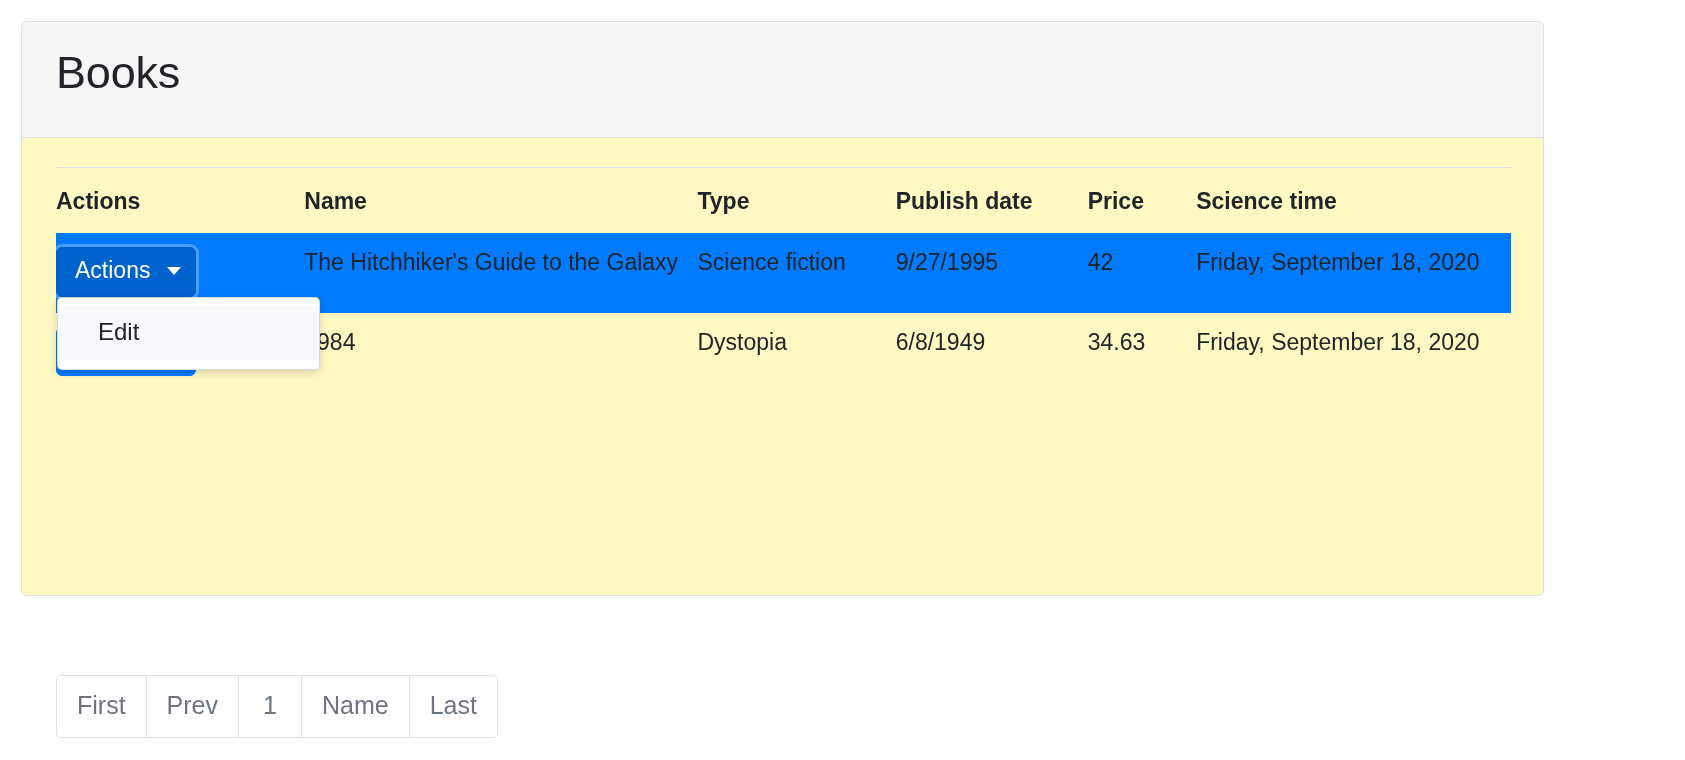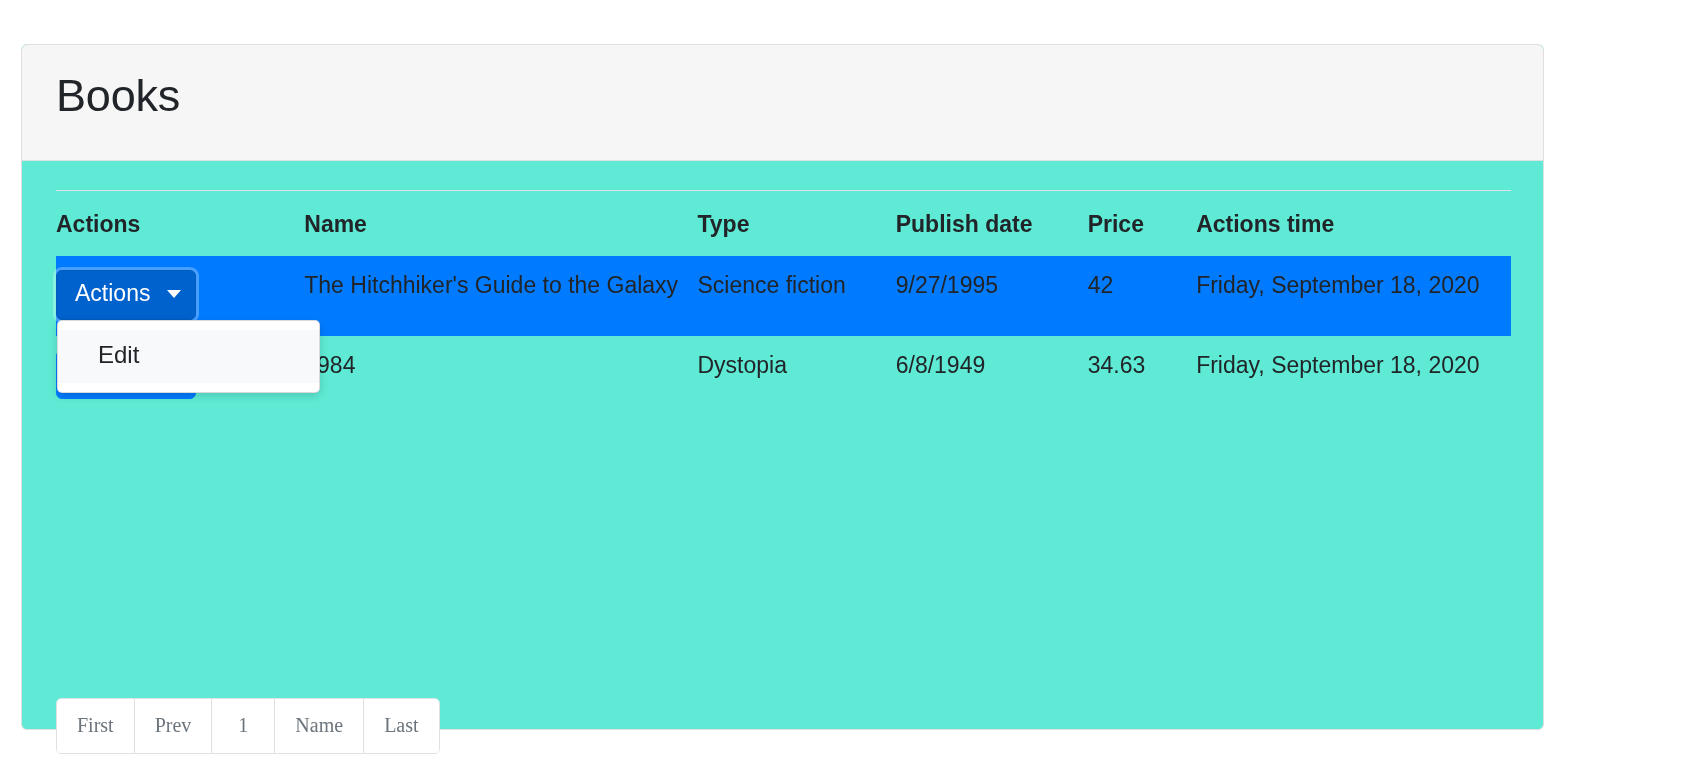--- a/index.html
+++ b/index.html
@@ -14,27 +14,26 @@
     color: #212529;
     -webkit-font-smoothing: antialiased;
   }
 
   
   .card {
     position: absolute;
     left: 21px;
     top: 21px;
     width: 1523px;
-    height: 686px;
-    background: #5eead4;
+    height: 575px;
+    background: #fef9c3;
     border: 1px solid #dfdfdf;
     border-radius: 6px;
     box-sizing: border-box;
     overflow: visible;
-    margin-top: 23px;
   }
 
   .card-header {
     position: relative;
     height: 116px;
     background: #f6f6f6;
     border-bottom: 1px solid #dfdfdf;
     border-radius: 5px 5px 0 0;
     box-sizing: border-box;
   }
@@ -180,29 +179,28 @@
     left: 34px;
     top: 537px;
     display: flex;
     border-radius: 5px;
     overflow: hidden;
     border: 1px solid #dee2e6;
     width: max-content;
   }
   .page-link {
     padding: 13px 20px 15px 20px;
-    font-size: 20px;
+    font-size: 25px;
     color: #6c757d;
     background: #ffffff;
     border-right: 1px solid #dee2e6;
     cursor: pointer;
     line-height: 1.3;
     text-align: center;
     min-width: 22px;
-    font-family: Liberation Serif, serif;
   }
   .page-link:last-child { border-right: none; }
 </style>
 </head>
 <body>
 
 <div class="card">
 
   <div class="card-header">
     <div class="page-title">Books</div>
@@ -211,21 +209,21 @@
   <div class="card-body">
     <div class="table-wrap">
       <table class="books-table">
         <thead>
           <tr>
             <th class="col-actions">Actions</th>
             <th class="col-name">Name</th>
             <th class="col-type">Type</th>
             <th class="col-pubdate">Publish date</th>
             <th class="col-price">Price</th>
-            <th class="col-created">Actions time</th>
+            <th class="col-created">Science time</th>
           </tr>
         </thead>
         <tbody>
 
           <tr class="row-selected">
             <td class="actions-cell">
               <span class="actions-btn">
                 <span>Actions</span>
                 <span class="caret"></span>
               </span>

